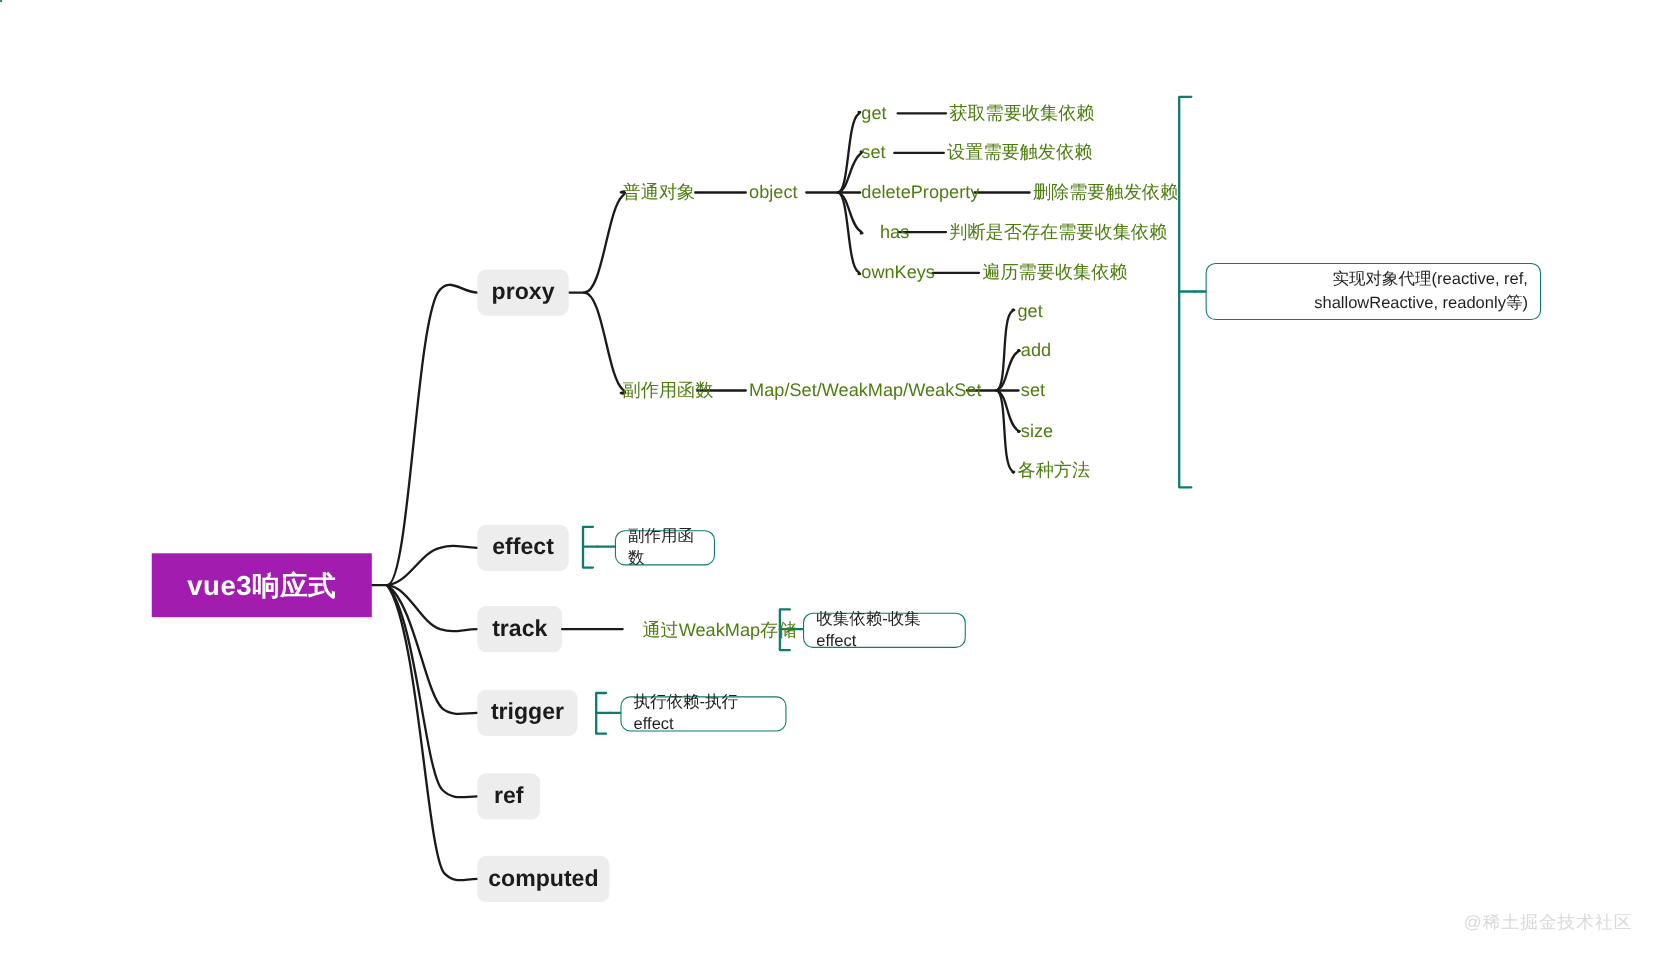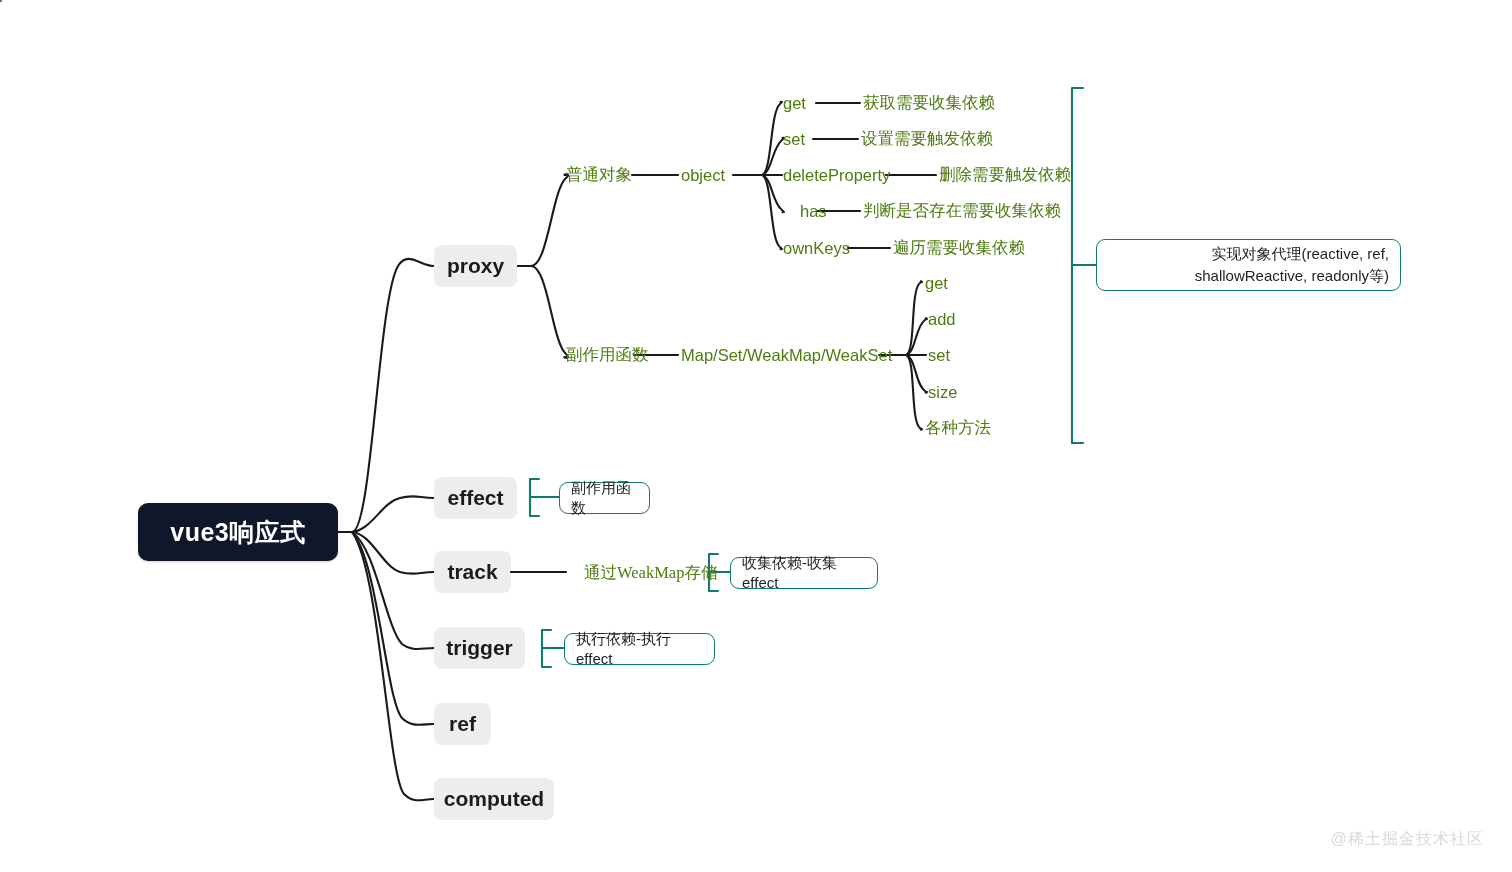--- a/index.html
+++ b/index.html
@@ -31,23 +31,23 @@
   .node {
     position: absolute;
     box-sizing: border-box;
     white-space: nowrap;
     display: flex;
     align-items: center;
     justify-content: center;
   }
   
   .root-node {
-    background: #0f172a;
+    background: #a21caf;
     color: #ffffff;
-    border-radius: 10px;
+    border-radius: 0;
     font-size: 25px;
     font-weight: bold;
     letter-spacing: 0.5px;
     padding: 0 20px;
     box-shadow: 0 1px 2px rgba(0,0,0,0.18);
   }
   
   .chip {
     background: #ededed;
     color: #1b1b1b;
@@ -209,21 +209,21 @@
   <div class="node plain left" style="left:925px; top:271px; width:80px; height:24px;">get</div>
   <div class="node plain left" style="left:928px; top:307px; width:80px; height:24px;">add</div>
   <div class="node plain left" style="left:928px; top:343px; width:80px; height:24px;">set</div>
   <div class="node plain left" style="left:928px; top:380px; width:80px; height:24px;">size</div>
   <div class="node plain left" style="left:925px; top:416px; width:110px; height:24px;">各种方法</div>
 
   <div class="node callout big" style="left:1096px; top:239px; width:305px; height:52px;">实现对象代理(reactive, ref, shallowReactive, readonly等)</div>
 
   <div class="node callout" style="left:559px; top:482px; width:91px; height:32px;">副作用函数</div>
 
-  <div class="node plain left" style="left:584px; top:561px; width:160px; height:24px;font-family:Liberation Serif, serif;">通过WeakMap存储</div>
+  <div class="node plain left" style="left:584px; top:561px; width:160px; height:24px;">通过WeakMap存储</div>
   <div class="node callout" style="left:730px; top:557px; width:148px; height:32px;">收集依赖-收集effect</div>
 
   <div class="node callout" style="left:564px; top:633px; width:151px; height:32px;">执行依赖-执行effect</div>
 
   <svg style="position:absolute;left:0;top:0;width:1512px;height:872px;pointer-events:none;" viewBox="0 0 1512 872">
     <path d="M511,572 L566,572" fill="none" stroke="#1a1a1a" stroke-width="2.1" stroke-linecap="round"></path>
   </svg>
 
   <div class="watermark">@稀土掘金技术社区</div>
 

